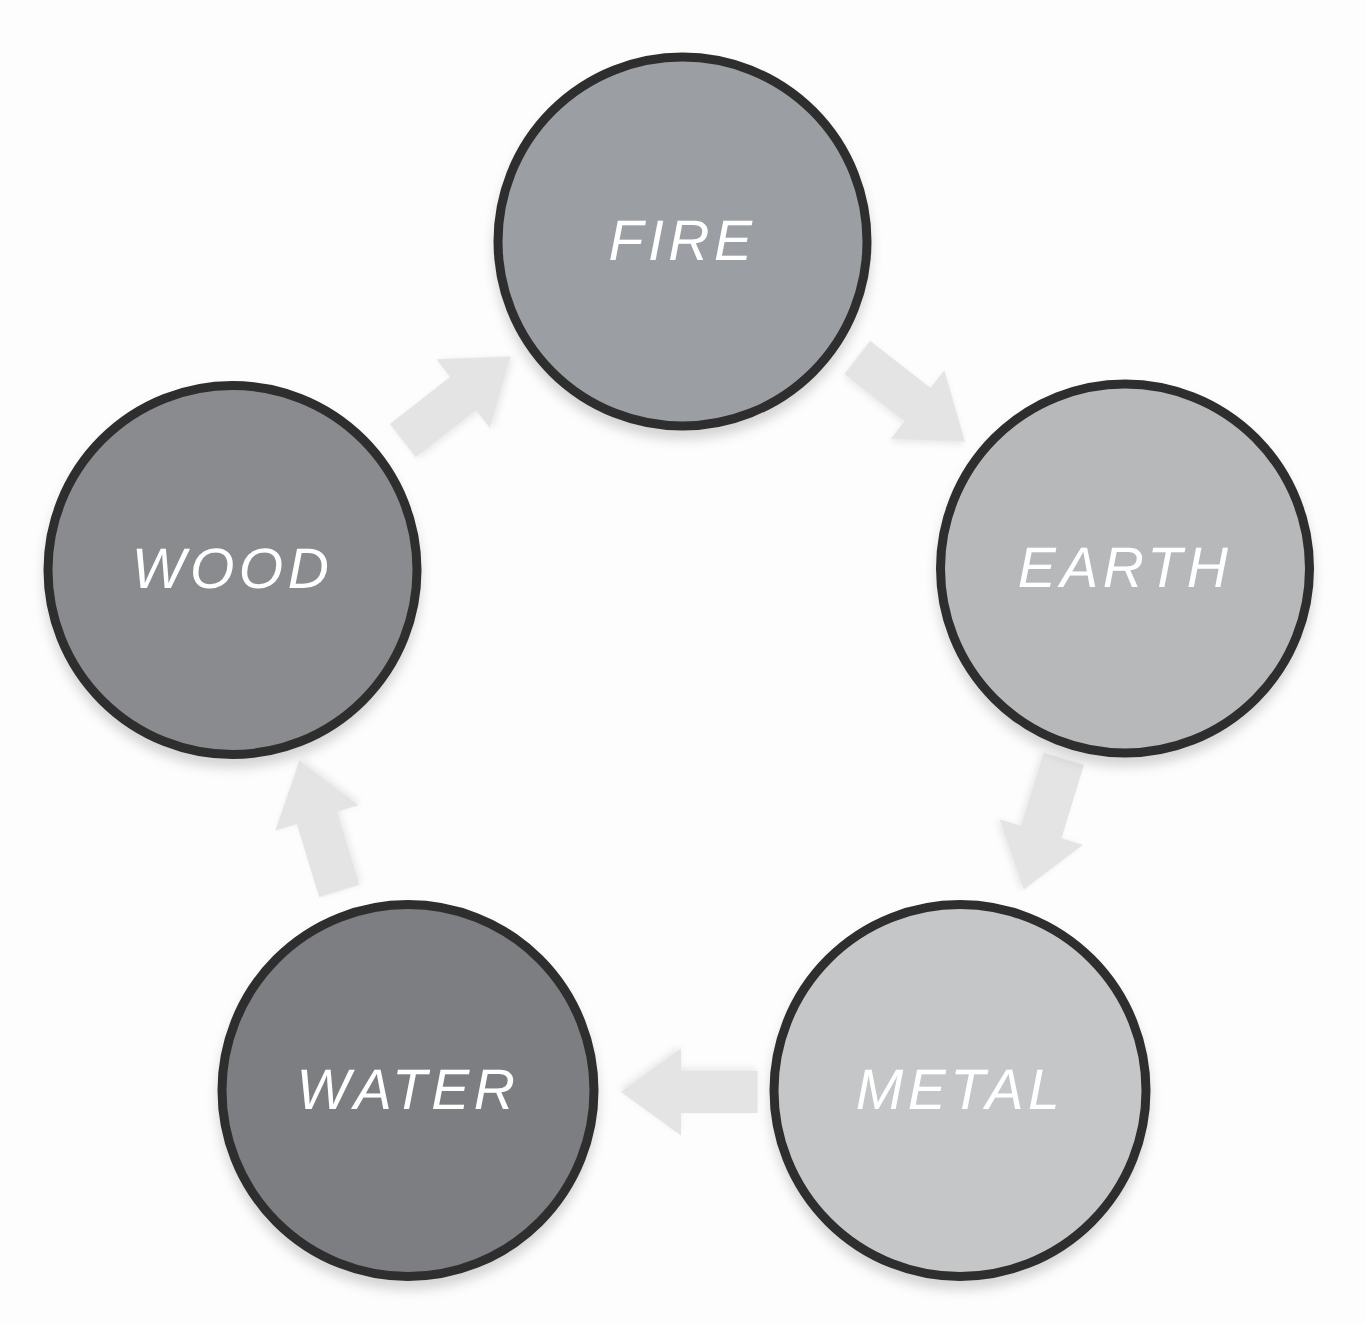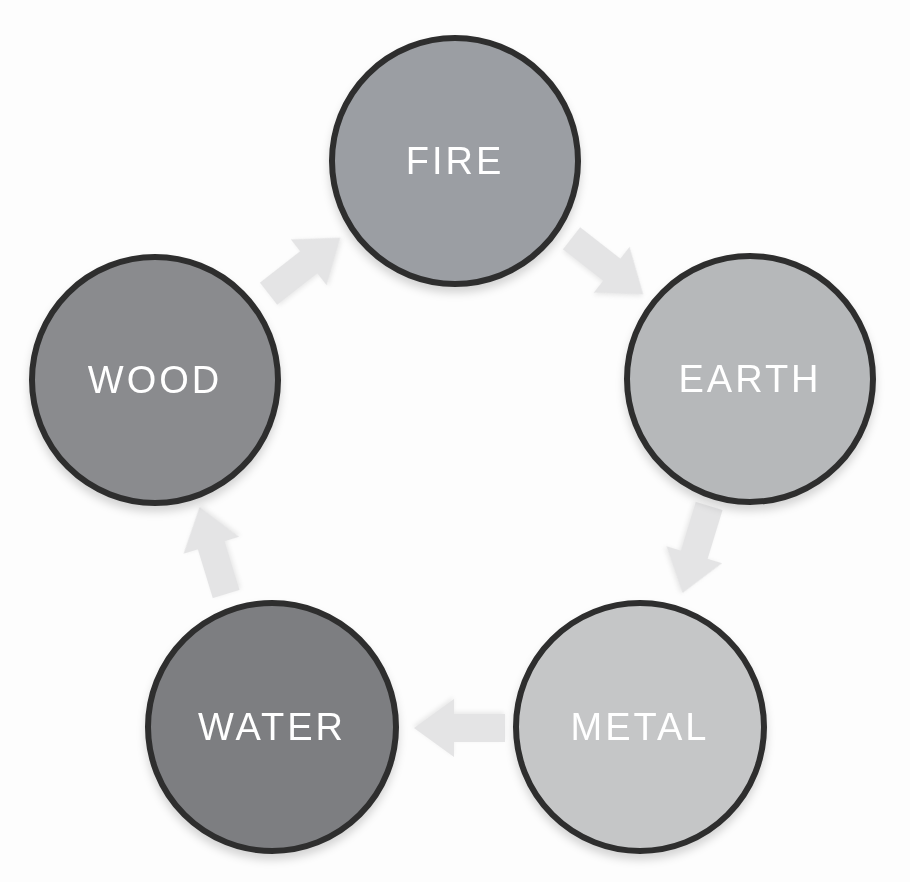--- a/index.html
+++ b/index.html
@@ -8,20 +8,21 @@
     width: 910px;
     height: 882px;
     background: #fdfdfd;
     overflow: hidden;
     font-family: "Liberation Sans", sans-serif;
   }
   .diagram-stage {
     position: relative;
     width: 804px;
     height: 882px;
+    font-style: italic;
   }
   svg { display: block; }
   .node { filter: drop-shadow(0 6px 4px rgba(0,0,0,0.16)); }
   .node-circle { stroke-width: 6; }
   .arrow { filter: drop-shadow(1px 2px 2px rgba(0,0,0,0.08)); }
   .node-label {
     font-family: "Liberation Sans", sans-serif;
     font-size: 38px;
     font-weight: 400;
     letter-spacing: 3px;

